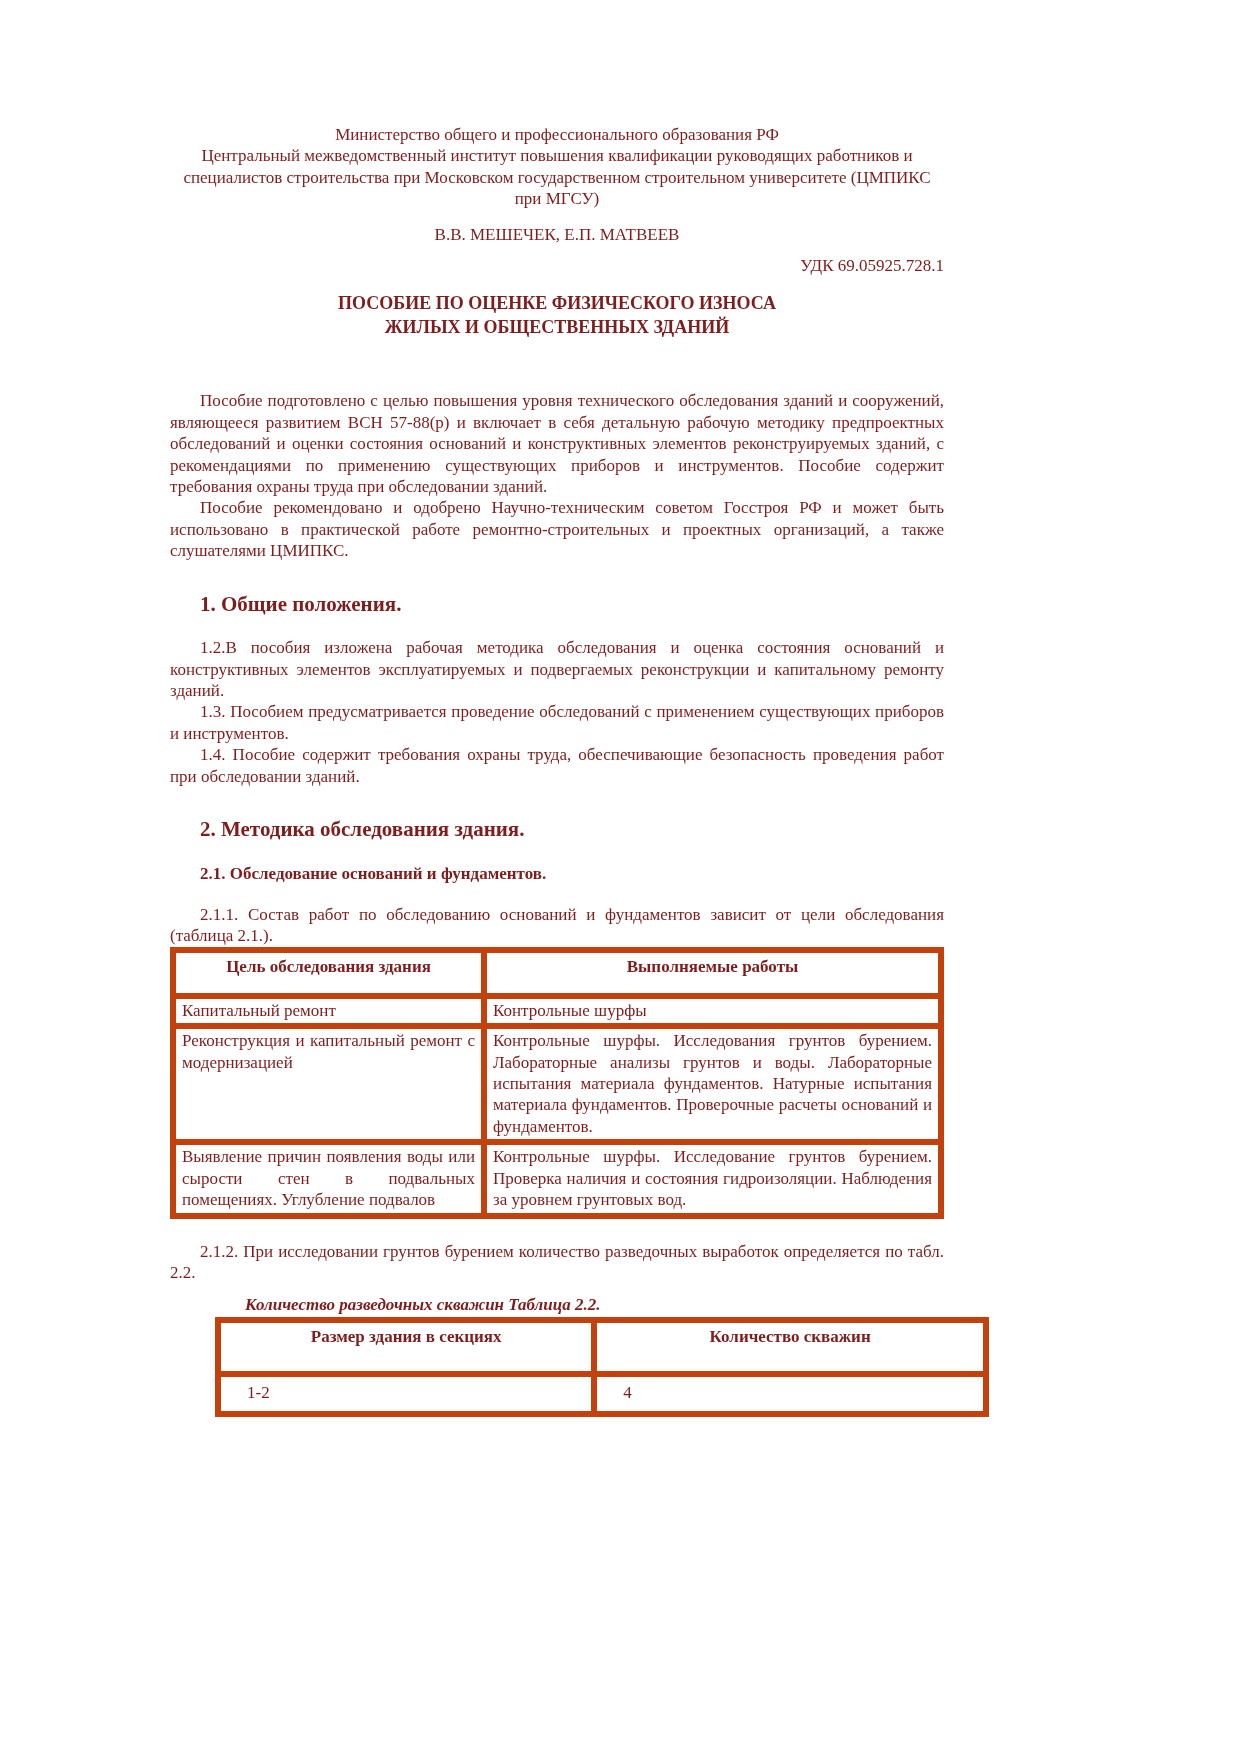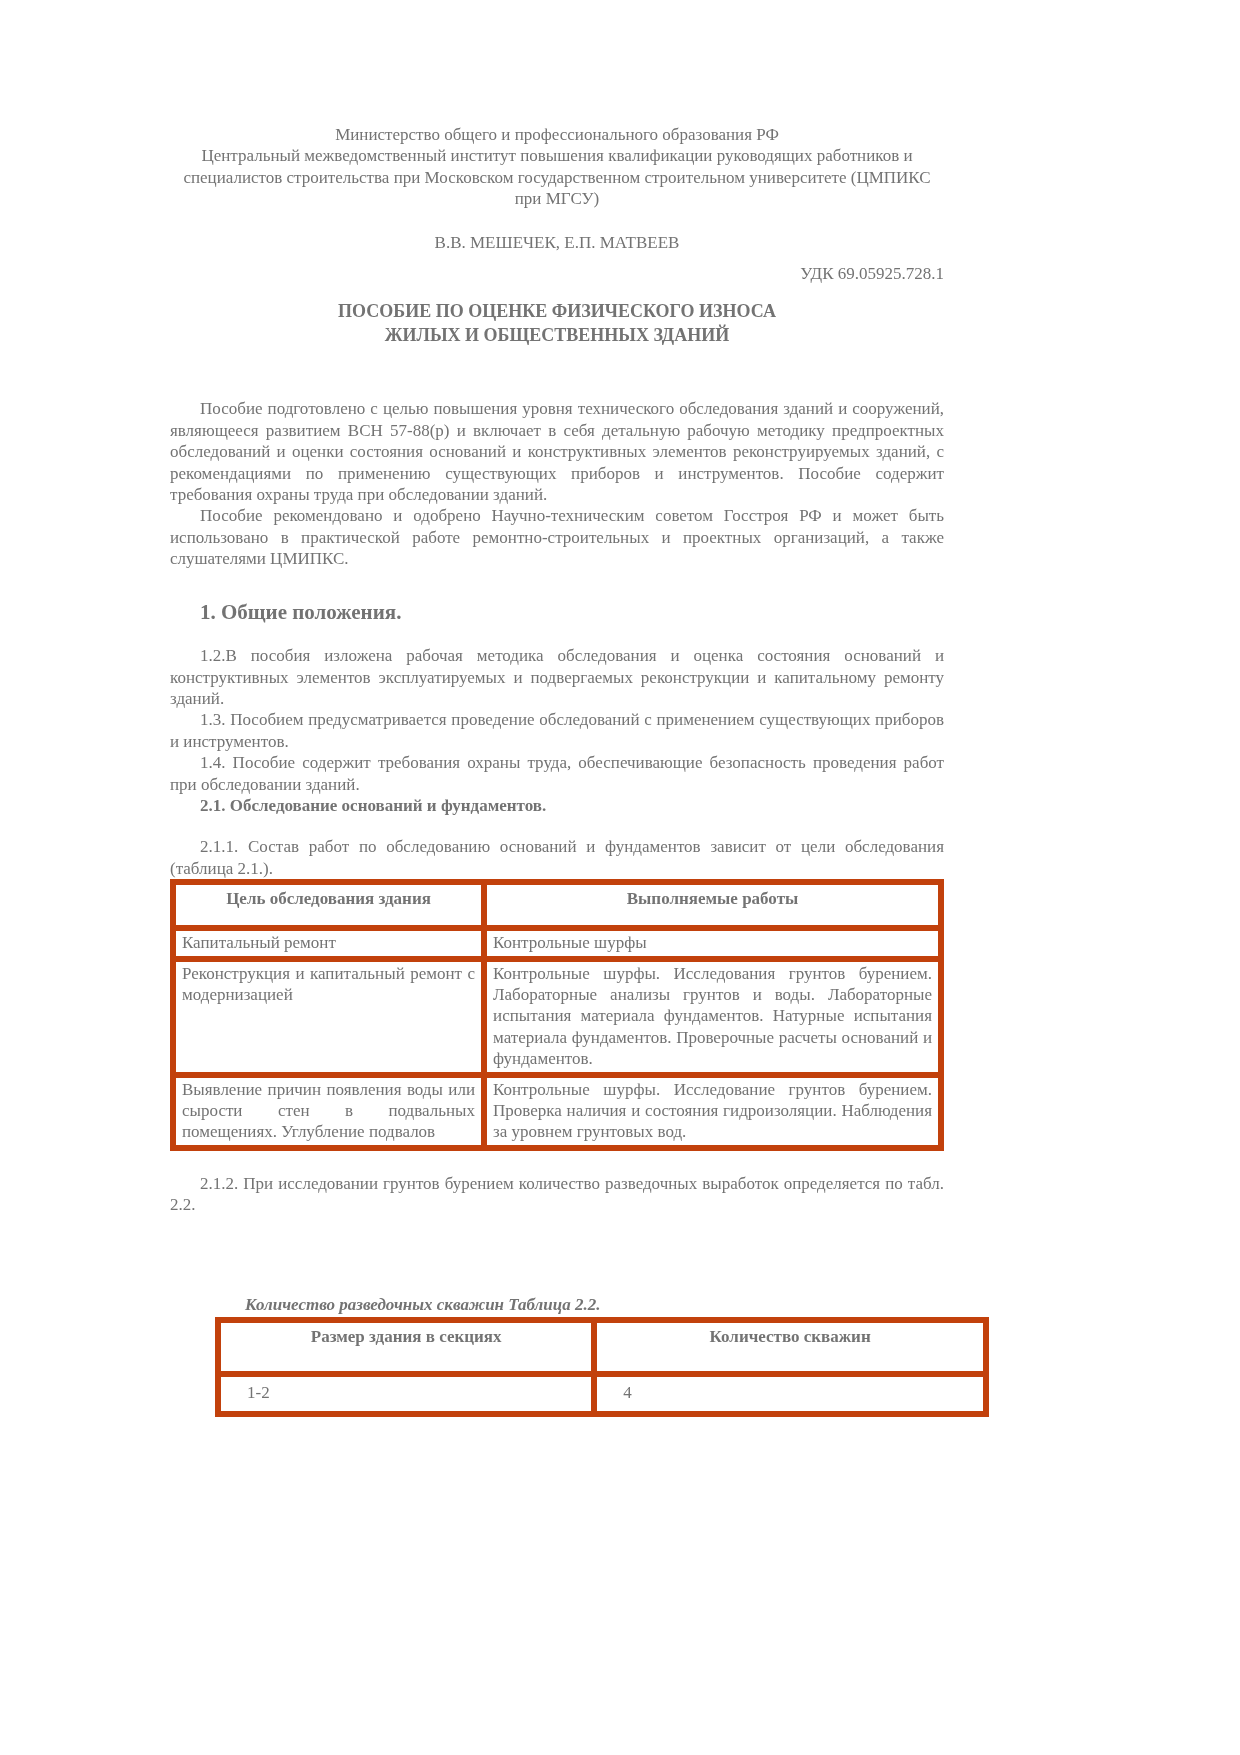--- a/index.html
+++ b/index.html
@@ -2,30 +2,30 @@
 <html lang="ru"><head>
 <meta charset="utf-8">
 <style>
   * { margin: 0; padding: 0; box-sizing: border-box; }
   html, body { background: #ffffff; }
   .page {
     position: relative;
     width: 1240px;
     height: 1427px;
     background: #ffffff;
-    color: #737373;
+    color: #7f1d1d;
     font-family: "Liberation Serif", "DejaVu Serif", serif;
     font-size: 17px;
     line-height: 1.26;
     padding: 124px 296px 0 170px;
     overflow: hidden;
   }
   .org-block { text-align: center; }
   .org-line { text-align: center; }
-  .authors { text-align: center; margin-top: 22px; }
+  .authors { text-align: center; margin-top: 14px; }
   .udk { margin-top: 10px; text-align: right; }
   .doc-title { text-align: center; font-weight: bold; font-size: 18px; line-height: 1.33; margin-top: 16px; }
   .intro-block { margin-top: 50px; }
   p.body-par { text-align: justify; text-indent: 30px; }
   h2.sec-heading {
     font-size: 21px;
     font-weight: bold;
     padding-left: 30px;
     margin-top: 30px;
     margin-bottom: 20px;
@@ -110,20 +110,21 @@
     <p class="body-par">Пособие подготовлено с целью повышения уровня технического обследования зданий и сооружений, являющееся развитием ВСН 57-88(р) и включает в себя детальную рабочую методику предпроектных обследований и оценки состояния оснований и конструктивных элементов реконструируемых зданий, с рекомендациями по применению существующих приборов и инструментов. Пособие содержит требования охраны труда при обследовании зданий.</p>
     <p class="body-par">Пособие рекомендовано и одобрено Научно-техническим советом Госстроя РФ и может быть использовано в практической работе ремонтно-строительных и проектных организаций, а также слушателями ЦМИПКС.</p>
   </div>
 
   <h2 class="sec-heading">1. Общие положения.</h2>
 
   <p class="body-par">1.2.В пособия изложена рабочая методика обследования и оценка состояния оснований и конструктивных элементов эксплуатируемых и подвергаемых реконструкции и капитальному ремонту зданий.</p>
   <p class="body-par">1.3. Пособием предусматривается проведение обследований с применением существующих приборов и инструментов.</p>
   <p class="body-par">1.4. Пособие содержит требования охраны труда, обеспечивающие безопасность проведения работ при обследовании зданий.</p>
 
+  <h2 class="sec-heading">2. Методика обследования здания.</h2>
 
   <h3 class="sub-heading">2.1. Обследование оснований и фундаментов.</h3>
 
   <p class="body-par">2.1.1. Состав работ по обследованию оснований и фундаментов зависит от цели обследования (таблица 2.1.).</p>
 
 
   <table class="doc-table t1">
     <thead>
       <tr>
         <th class="col-goal">Цель обследования здания</th>

